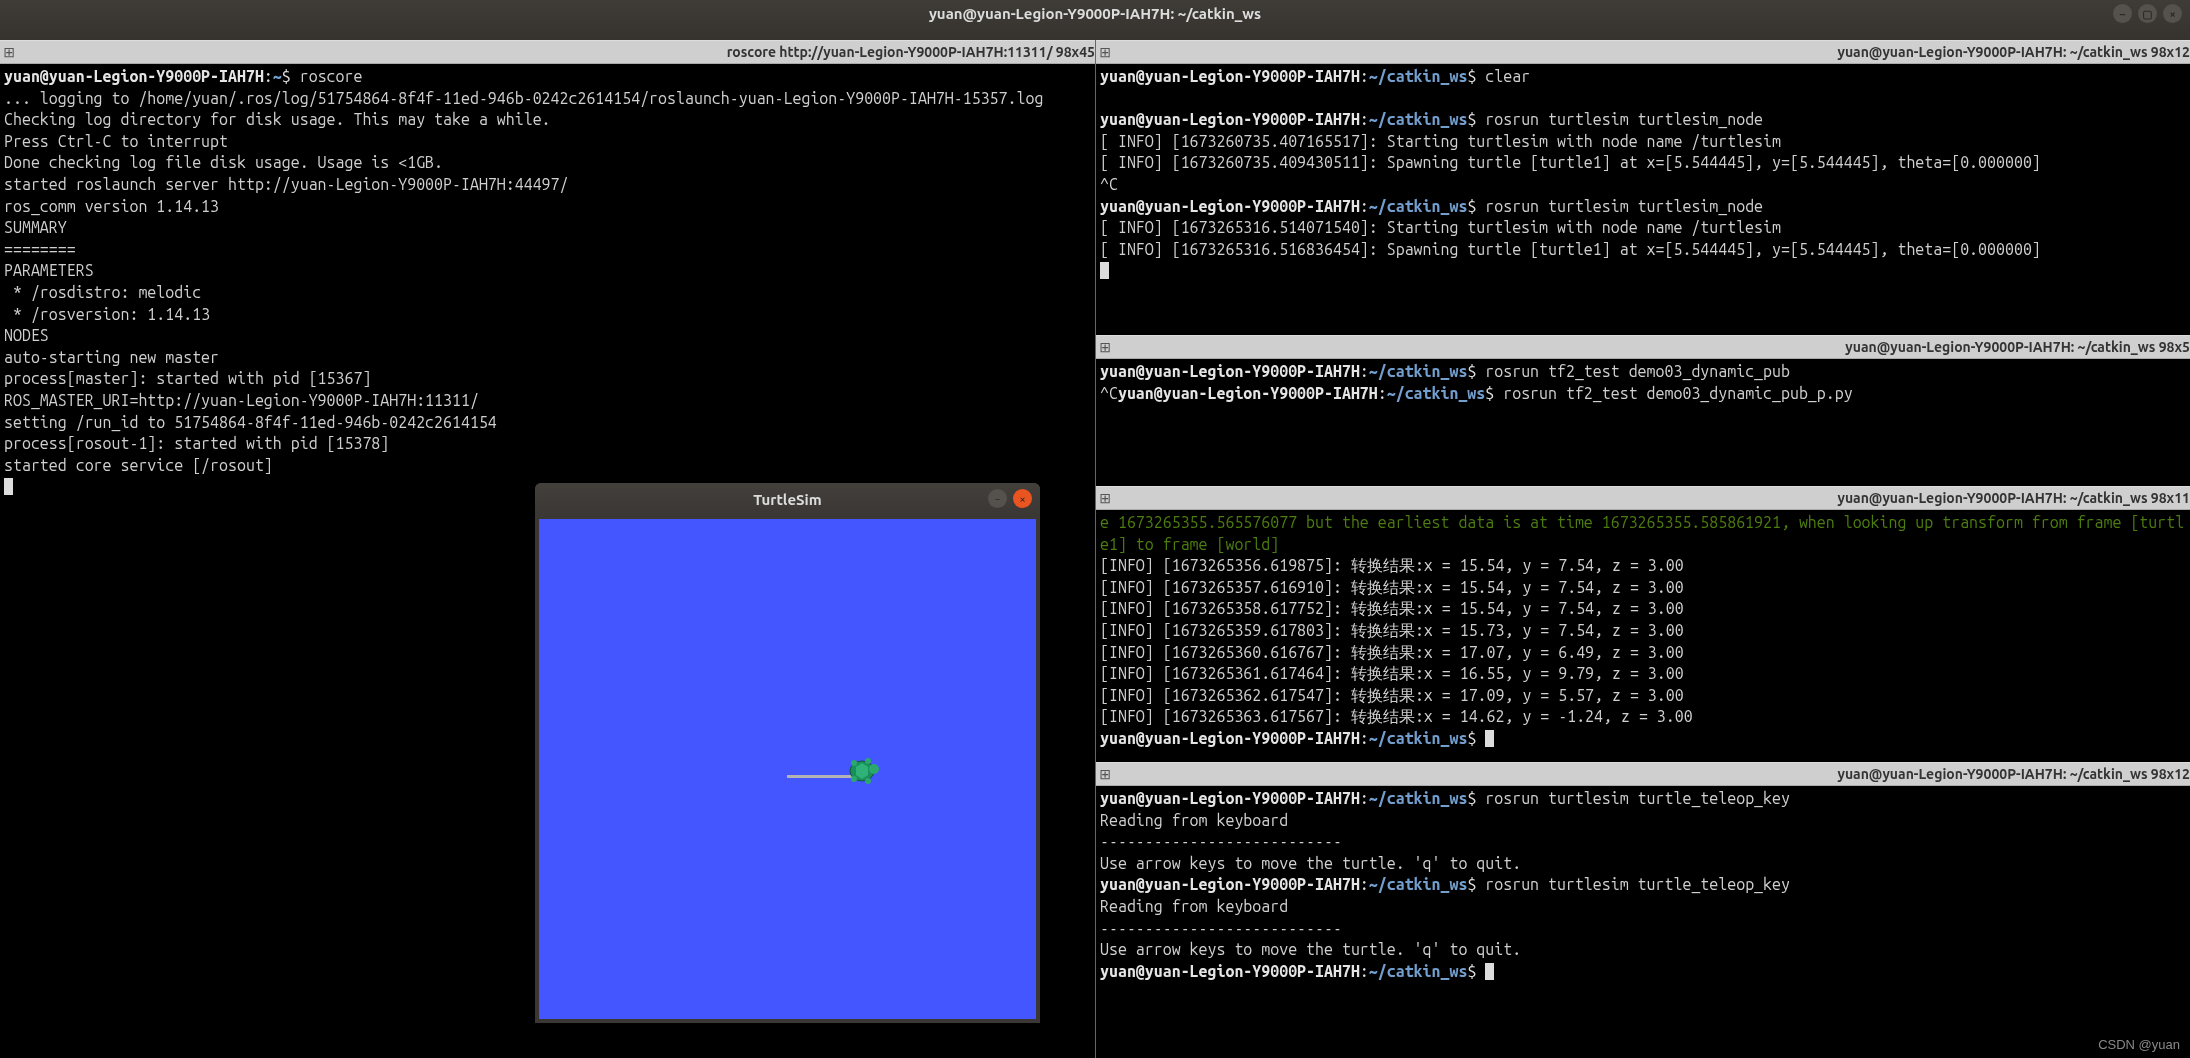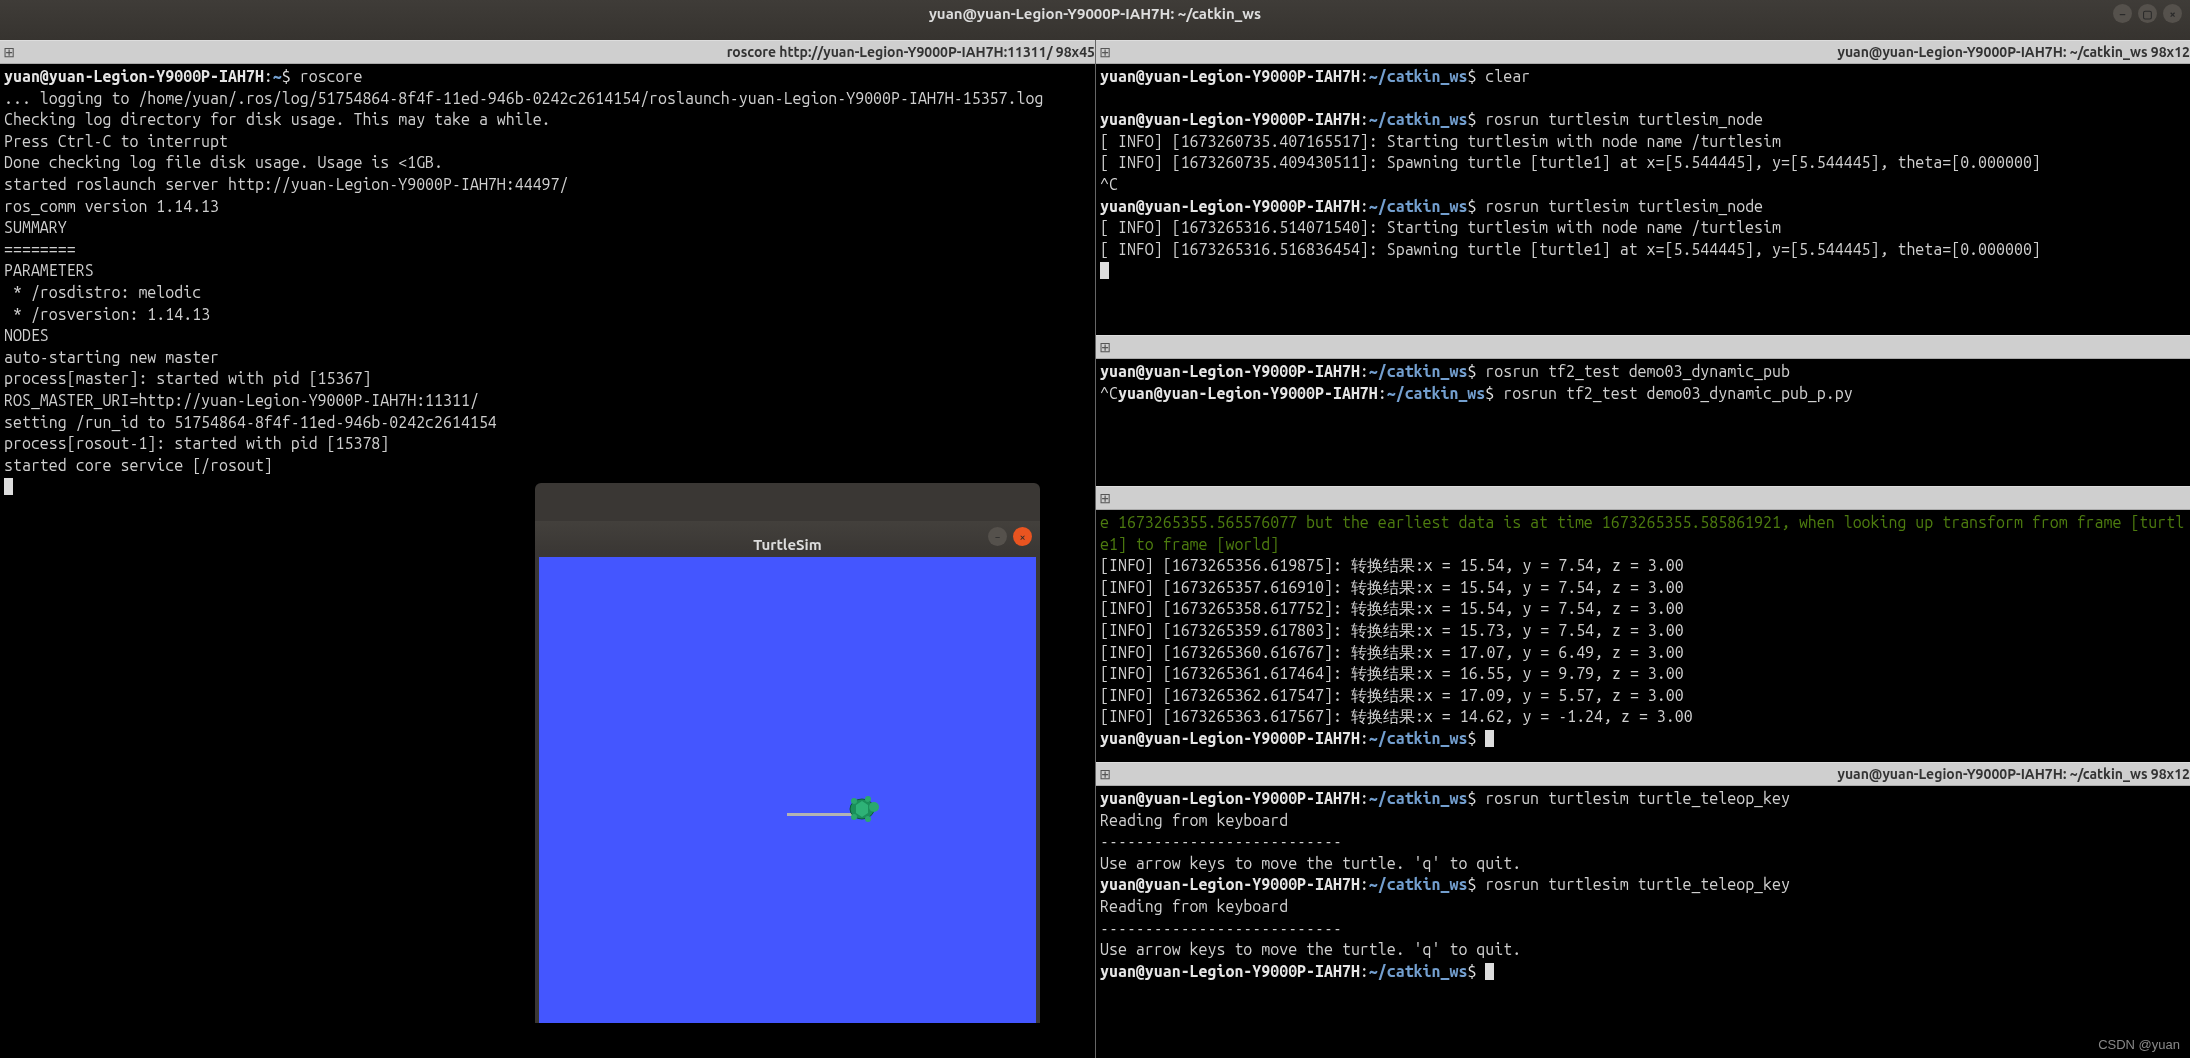--- a/index.html
+++ b/index.html
@@ -17,21 +17,21 @@
 .term { background:#000; color:#d0d0d0; padding:2px 4px; overflow:hidden; line-height:1.35; white-space:pre-wrap; word-break:break-all; }
 .term .line { display:block; }
 .prompt-user { color:#e5e5e5; font-weight:bold; }
 .prompt-colon { color:#ddd; }
 .prompt-path { color:#739fcf; font-weight:bold; }
 .prompt-dollar { color:#ddd; }
 .red { color:#4d7c0f; }
 .cursor { display:inline-block; width:9px; height:17px; background:#ddd; vertical-align:text-bottom; }
 
 .turtlesim-window { position:absolute; left:535px; top:483px; width:505px; height:540px; background:#3a3734; border-radius:6px 6px 0 0; box-shadow:0 8px 30px rgba(0,0,0,.5); overflow:hidden; }
-.turtlesim-titlebar { height:32px; background:linear-gradient(#43403c,#3a3734); display:flex; align-items:flex-end; position:relative;margin-top:38px; }
+.turtlesim-titlebar { height:32px; background:linear-gradient(#43403c,#3a3734); display:flex; align-items:center; position:relative; }
 .turtlesim-titlebar .t-title { flex:1; text-align:center; color:#ddd; font-family:Ubuntu,sans-serif; font-size:15px; font-weight:bold; }
 .turtlesim-titlebar .t-btns { position:absolute; right:8px; top:6px; display:flex; gap:6px; }
 .turtlesim-canvas { width:497px; height:500px; margin:4px; background:#4456ff; position:relative; }
 .turtle-trail { position:absolute; height:3px; background:#b3b3b3; }
 .turtle { position:absolute; width:36px; height:36px; }
 .watermark { position:absolute; right:10px; bottom:6px; color:#888; font-family:sans-serif; font-size:13px;margin-left:13px; }
 
 .pane-r1 { height:295px; display:flex; flex-direction:column; }
 .pane-r2 { height:151px; display:flex; flex-direction:column; }
 .pane-r3 { height:276px; display:flex; flex-direction:column; }
@@ -67,26 +67,28 @@
     <div class="pane-r1">
       <div class="pane-titlebar">
         <span class="tab-icon">⊞</span>
         <span class="title-text">yuan@yuan-Legion-Y9000P-IAH7H: ~/catkin_ws 98x12</span>
       </div>
       <div class="term flex" id="term-r1"><span class="line"><span class="prompt-user">yuan@yuan-Legion-Y9000P-IAH7H</span><span class="prompt-colon">:</span><span class="prompt-path">~/catkin_ws</span><span class="prompt-dollar">$</span> clear</span><span class="line">&nbsp;</span><span class="line"><span class="prompt-user">yuan@yuan-Legion-Y9000P-IAH7H</span><span class="prompt-colon">:</span><span class="prompt-path">~/catkin_ws</span><span class="prompt-dollar">$</span> rosrun turtlesim turtlesim_node</span><span class="line">[ INFO] [1673260735.407165517]: Starting turtlesim with node name /turtlesim</span><span class="line">[ INFO] [1673260735.409430511]: Spawning turtle [turtle1] at x=[5.544445], y=[5.544445], theta=[0.000000]</span><span class="line">^C</span><span class="line"><span class="prompt-user">yuan@yuan-Legion-Y9000P-IAH7H</span><span class="prompt-colon">:</span><span class="prompt-path">~/catkin_ws</span><span class="prompt-dollar">$</span> rosrun turtlesim turtlesim_node</span><span class="line">[ INFO] [1673265316.514071540]: Starting turtlesim with node name /turtlesim</span><span class="line">[ INFO] [1673265316.516836454]: Spawning turtle [turtle1] at x=[5.544445], y=[5.544445], theta=[0.000000]</span><span class="line"><span class="cursor"></span></span></div>
     </div>
     <div class="pane-r2">
       <div class="pane-titlebar">
         <span class="tab-icon">⊞</span>
+        <span class="title-text">yuan@yuan-Legion-Y9000P-IAH7H: ~/catkin_ws 98x5</span>
       </div>
       <div class="term flex" id="term-r2"><span class="line"><span class="prompt-user">yuan@yuan-Legion-Y9000P-IAH7H</span><span class="prompt-colon">:</span><span class="prompt-path">~/catkin_ws</span><span class="prompt-dollar">$</span> rosrun tf2_test demo03_dynamic_pub</span><span class="line">^C<span class="prompt-user">yuan@yuan-Legion-Y9000P-IAH7H</span><span class="prompt-colon">:</span><span class="prompt-path">~/catkin_ws</span><span class="prompt-dollar">$</span> rosrun tf2_test demo03_dynamic_pub_p.py</span><span class="line">&nbsp;</span></div>
     </div>
     <div class="pane-r3">
       <div class="pane-titlebar">
         <span class="tab-icon">⊞</span>
+        <span class="title-text">yuan@yuan-Legion-Y9000P-IAH7H: ~/catkin_ws 98x11</span>
       </div>
       <div class="term flex" id="term-r3"><span class="line red">e 1673265355.565576077 but the earliest data is at time 1673265355.585861921, when looking up transform from frame [turtle1] to frame [world]</span><span class="line">[INFO] [1673265356.619875]: 转换结果:x = 15.54, y = 7.54, z = 3.00</span><span class="line">[INFO] [1673265357.616910]: 转换结果:x = 15.54, y = 7.54, z = 3.00</span><span class="line">[INFO] [1673265358.617752]: 转换结果:x = 15.54, y = 7.54, z = 3.00</span><span class="line">[INFO] [1673265359.617803]: 转换结果:x = 15.73, y = 7.54, z = 3.00</span><span class="line">[INFO] [1673265360.616767]: 转换结果:x = 17.07, y = 6.49, z = 3.00</span><span class="line">[INFO] [1673265361.617464]: 转换结果:x = 16.55, y = 9.79, z = 3.00</span><span class="line">[INFO] [1673265362.617547]: 转换结果:x = 17.09, y = 5.57, z = 3.00</span><span class="line">[INFO] [1673265363.617567]: 转换结果:x = 14.62, y = -1.24, z = 3.00</span><span class="line"><span class="prompt-user">yuan@yuan-Legion-Y9000P-IAH7H</span><span class="prompt-colon">:</span><span class="prompt-path">~/catkin_ws</span><span class="prompt-dollar">$</span> <span class="cursor"></span></span></div>
     </div>
     <div class="pane-r4">
       <div class="pane-titlebar">
         <span class="tab-icon">⊞</span>
         <span class="title-text">yuan@yuan-Legion-Y9000P-IAH7H: ~/catkin_ws 98x12</span>
       </div>
       <div class="term flex" id="term-r4"><span class="line"><span class="prompt-user">yuan@yuan-Legion-Y9000P-IAH7H</span><span class="prompt-colon">:</span><span class="prompt-path">~/catkin_ws</span><span class="prompt-dollar">$</span> rosrun turtlesim turtle_teleop_key</span><span class="line">Reading from keyboard</span><span class="line">---------------------------</span><span class="line">Use arrow keys to move the turtle. 'q' to quit.</span><span class="line"><span class="prompt-user">yuan@yuan-Legion-Y9000P-IAH7H</span><span class="prompt-colon">:</span><span class="prompt-path">~/catkin_ws</span><span class="prompt-dollar">$</span> rosrun turtlesim turtle_teleop_key</span><span class="line">Reading from keyboard</span><span class="line">---------------------------</span><span class="line">Use arrow keys to move the turtle. 'q' to quit.</span><span class="line"><span class="prompt-user">yuan@yuan-Legion-Y9000P-IAH7H</span><span class="prompt-colon">:</span><span class="prompt-path">~/catkin_ws</span><span class="prompt-dollar">$</span> <span class="cursor"></span></span></div>
     </div>

